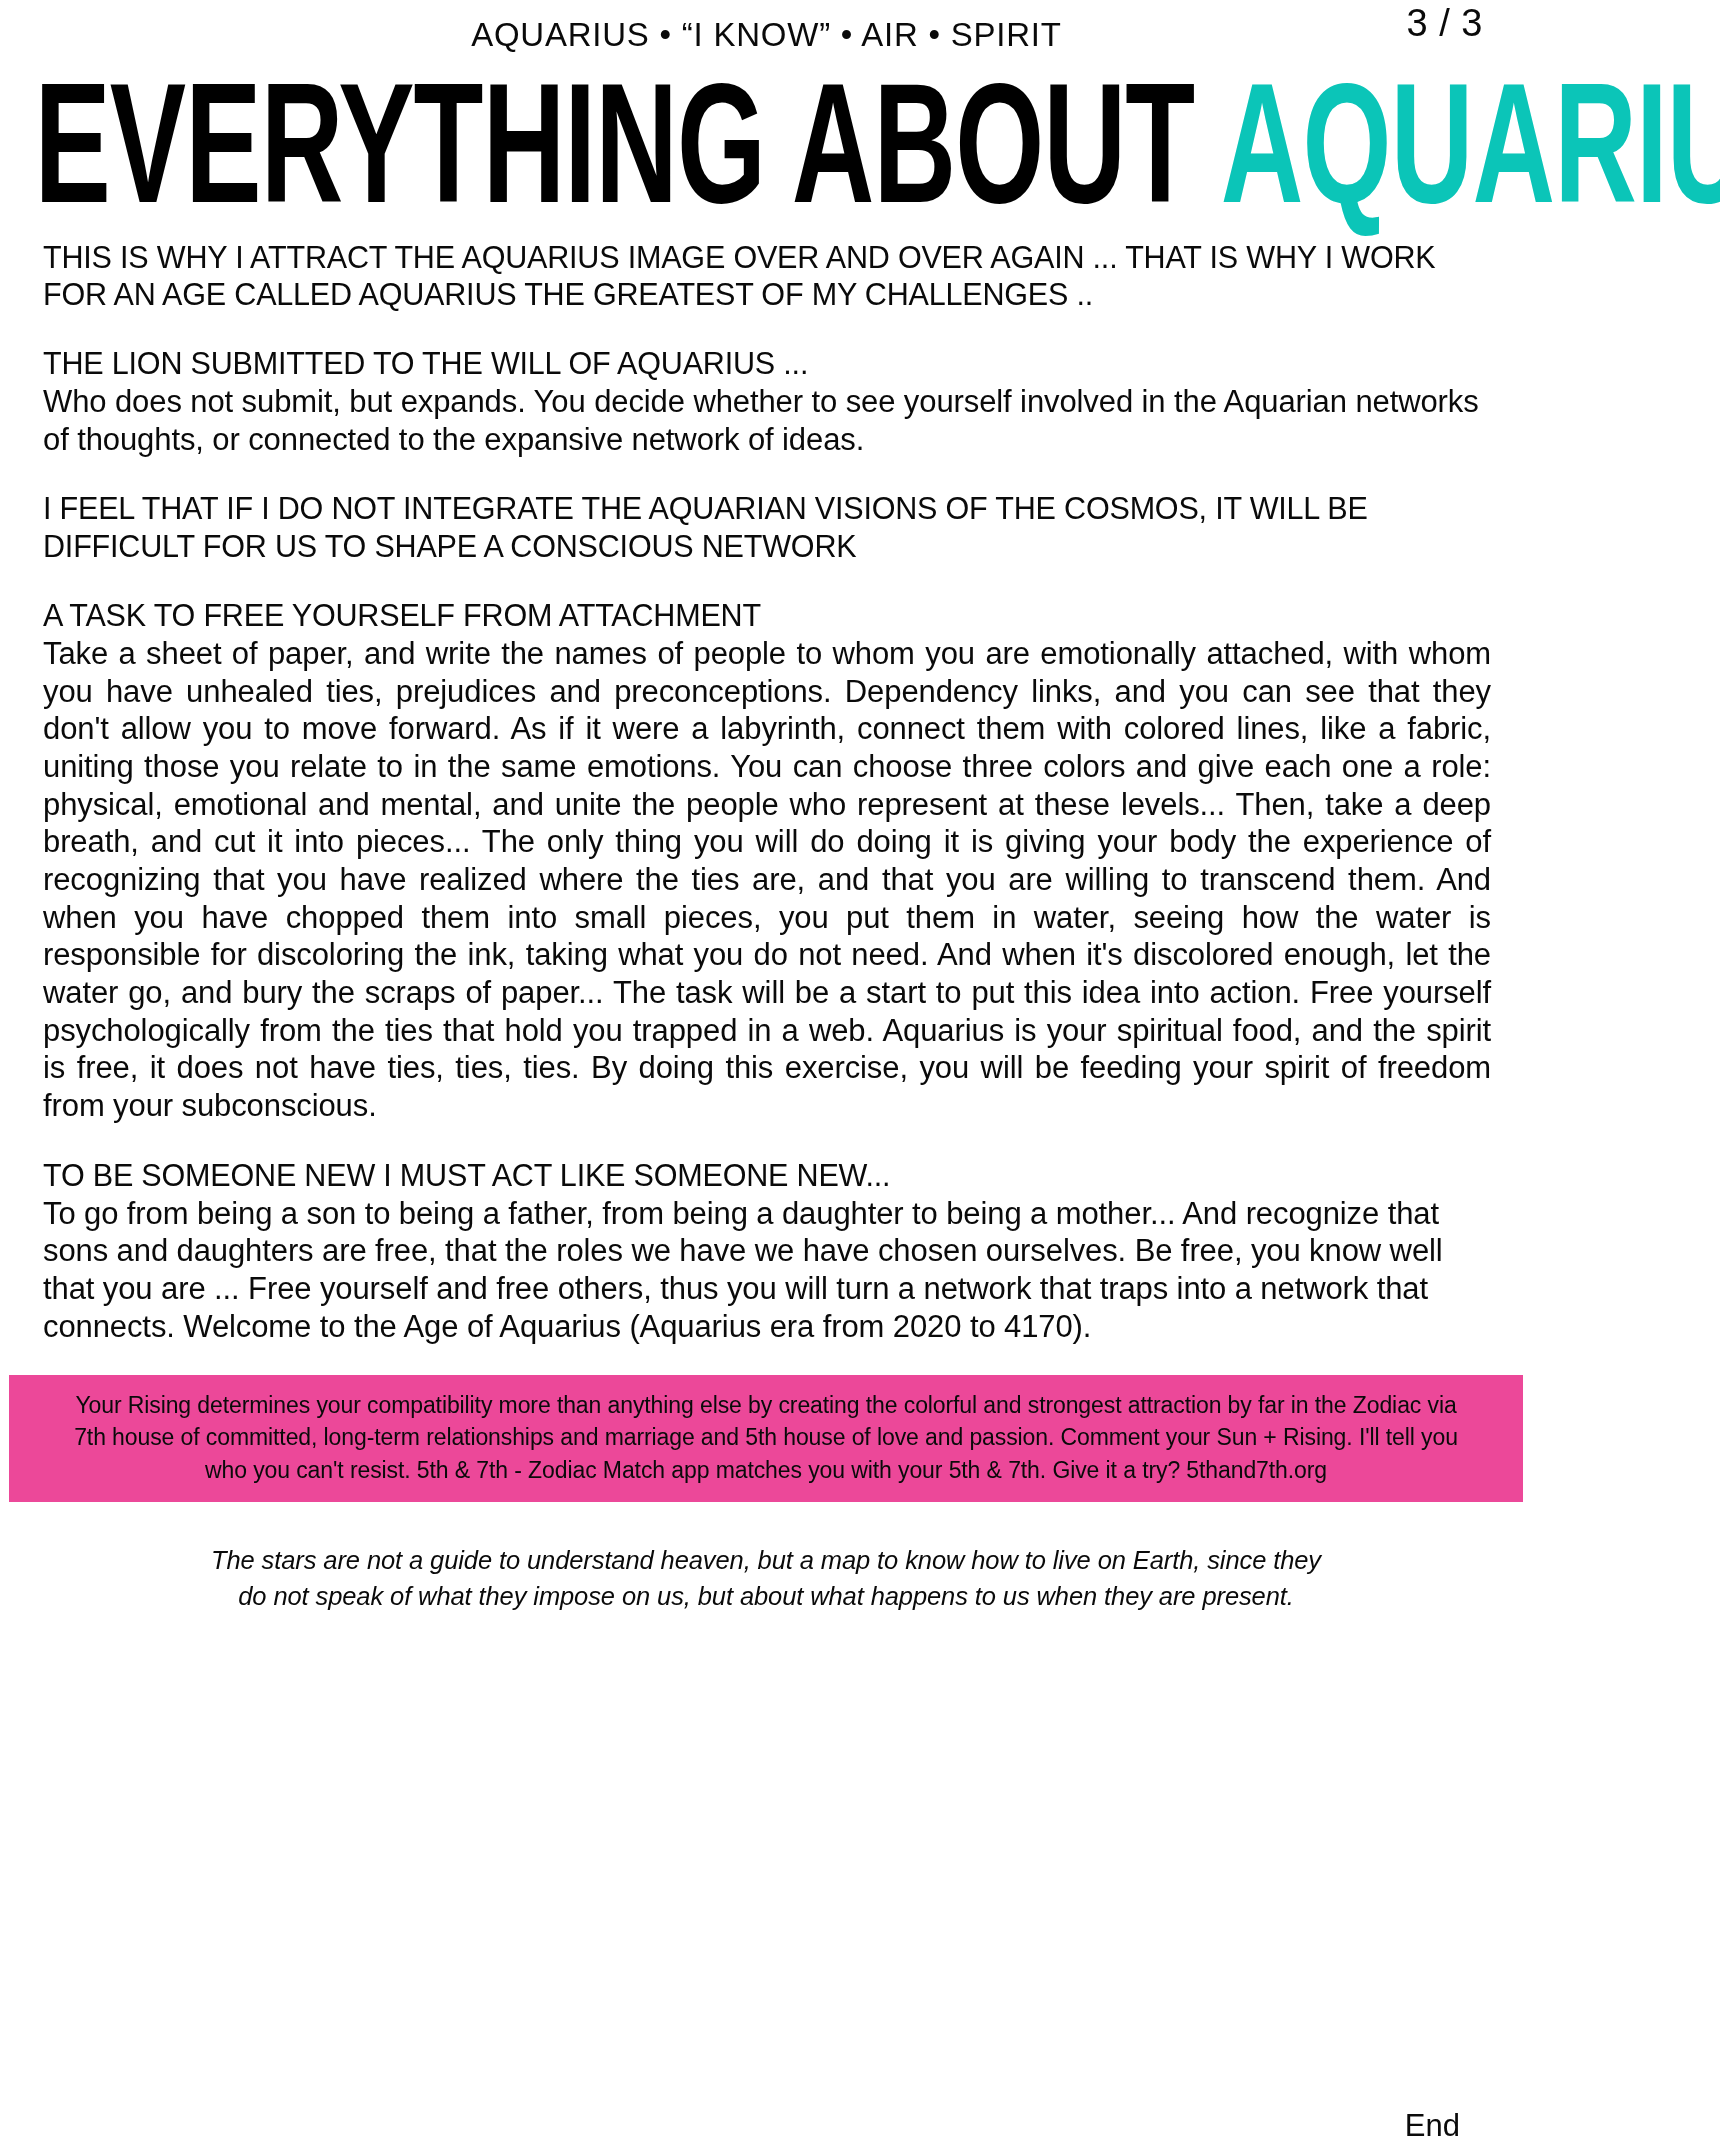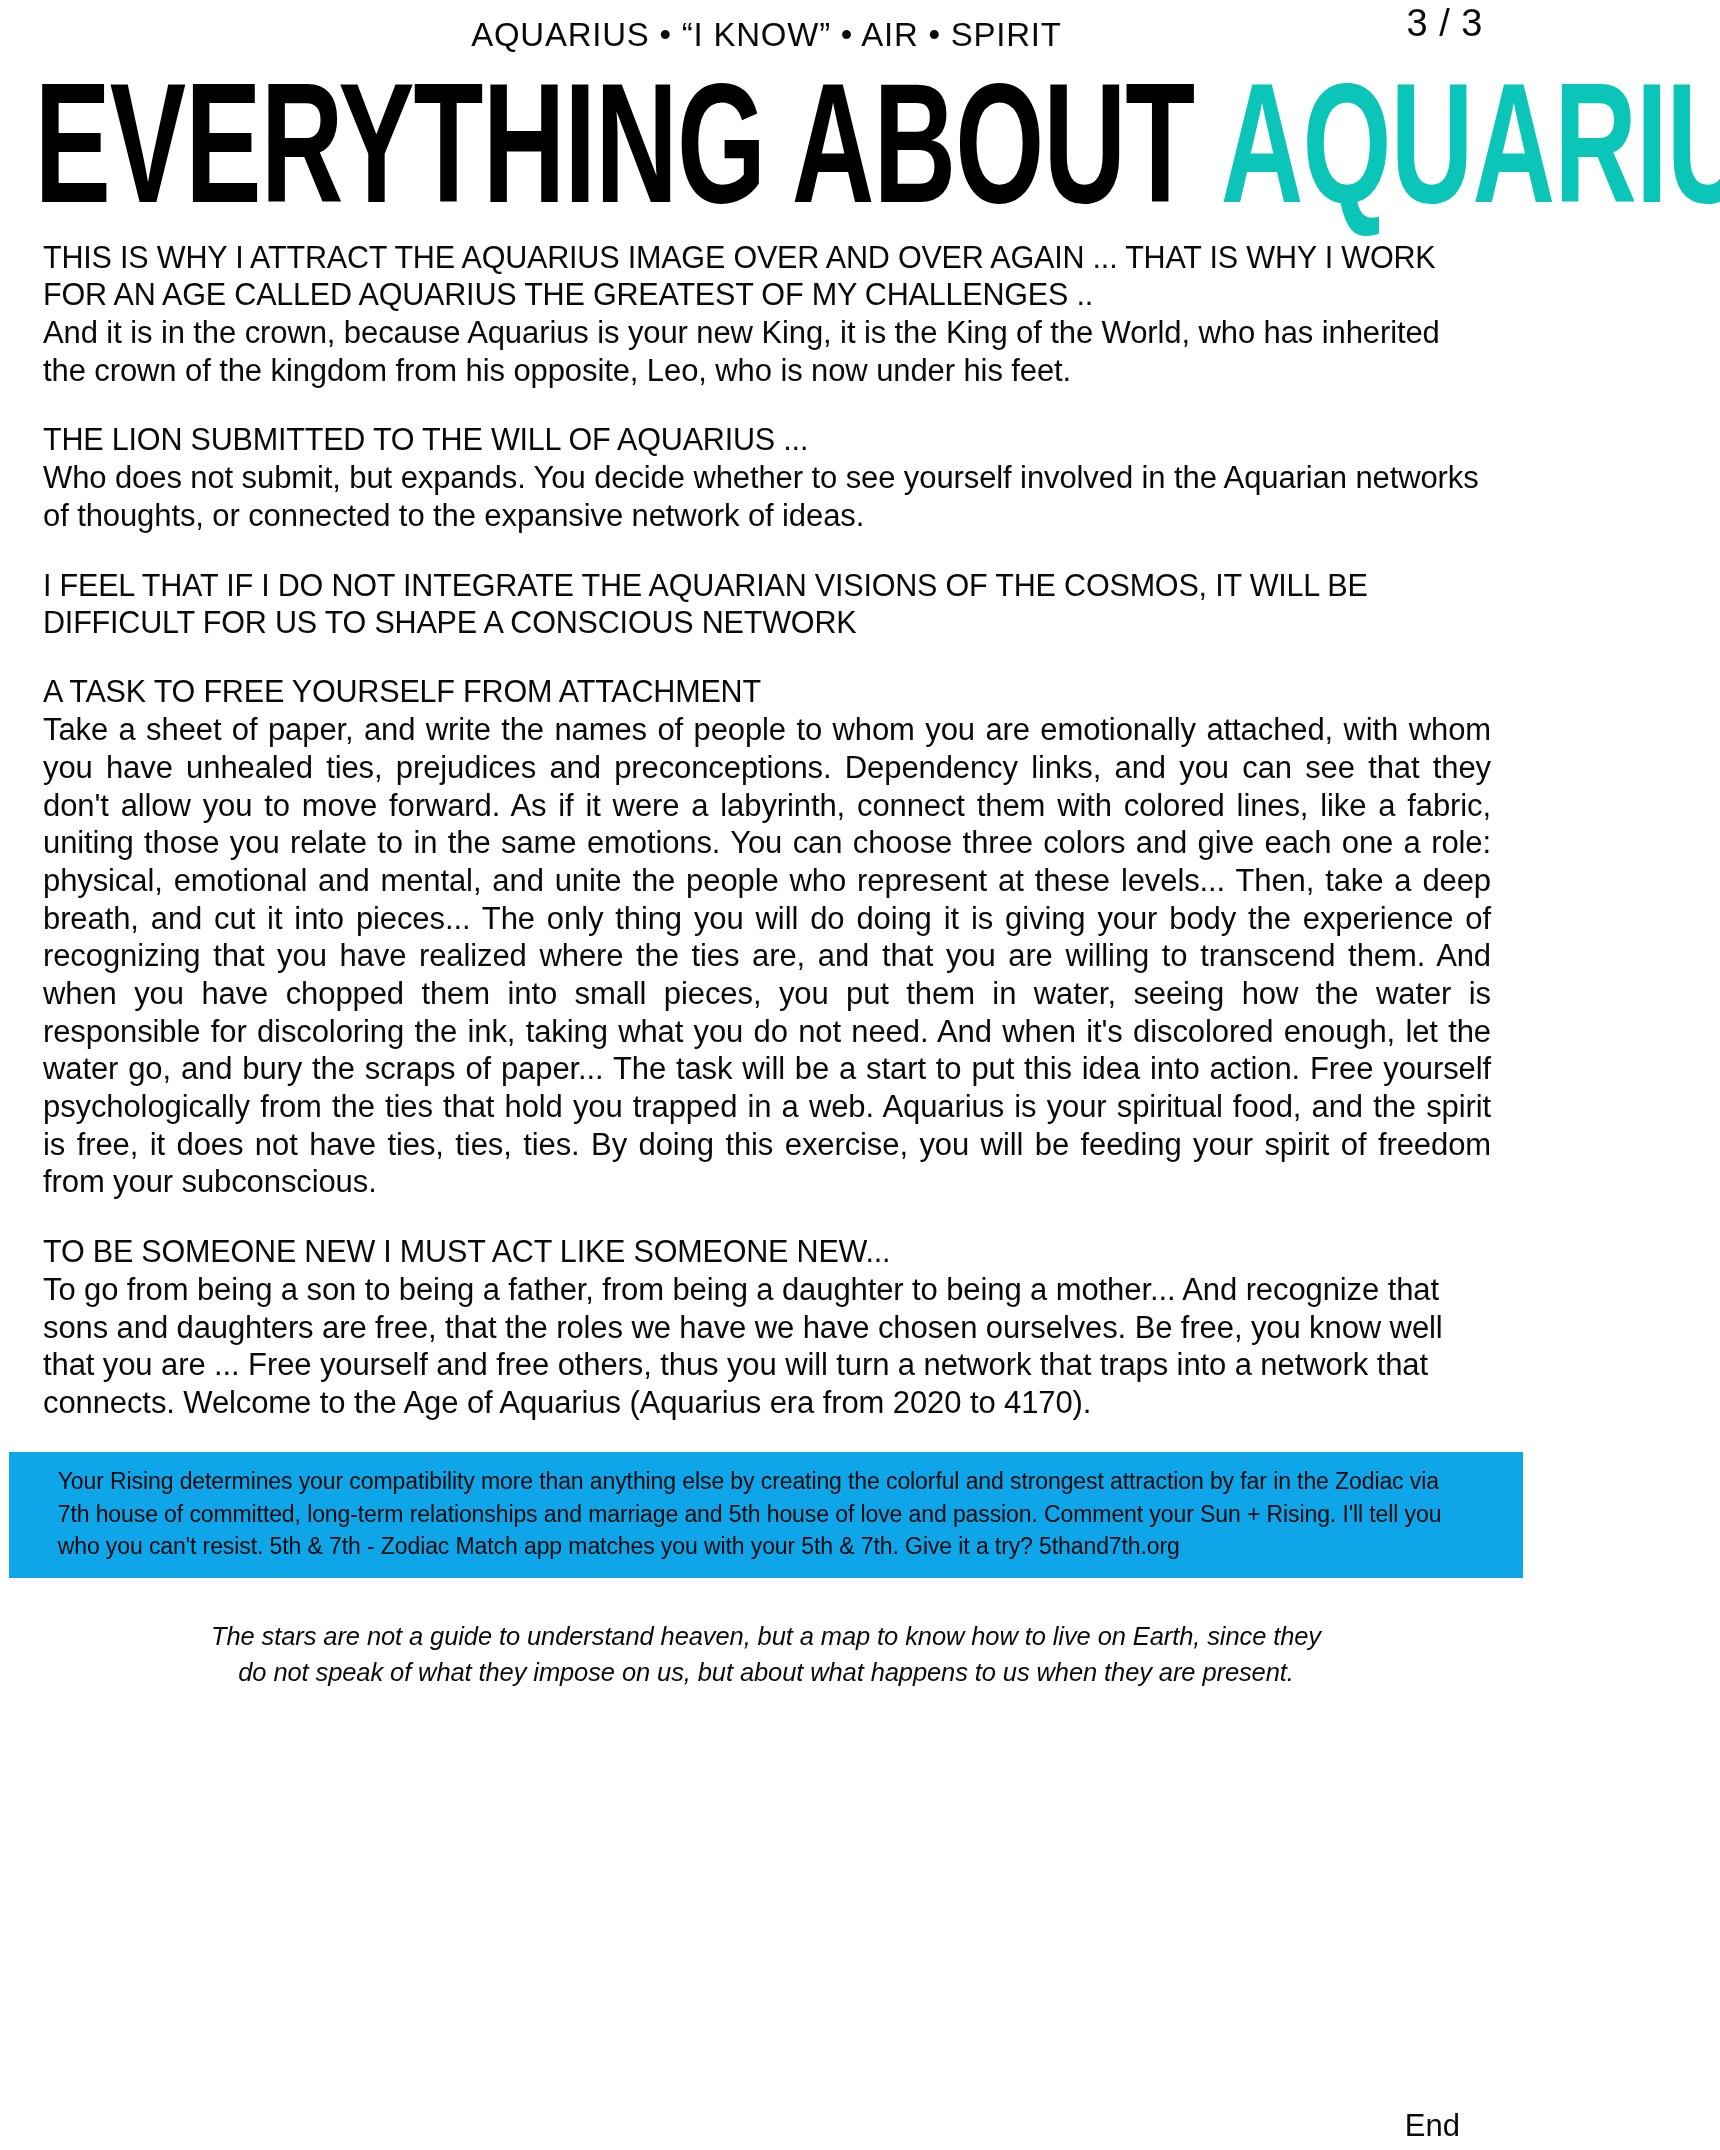--- a/index.html
+++ b/index.html
@@ -96,24 +96,24 @@
     margin: 0;
     text-align: justify;
     text-justify: inter-word;
     hyphens: none;
   }
   .sec-body.no-justify { text-align: left; }
 
   
   .promo {
     margin: 30px 8.7px 0 8.7px;
-    background: #0ea5e9;
+    background: #ec4899;
     padding: 13.3px 49px 15.3px 49px;
     box-sizing: border-box;
-    text-align: left;
+    text-align: center;
   }
   .promo p {
     margin: 0;
     font-size: 23px;
     line-height: 1.42;
     letter-spacing: -0.1px;
     color: #0a0a0a;
   }
 
   
@@ -147,21 +147,20 @@
     <div class="kicker">AQUARIUS  •  “I KNOW” • AIR • SPIRIT</div>
     <div class="page-indicator">3 / 3</div>
   </div>
 
   <h1 class="headline"><span class="hl-dark">EVERYTHING ABOUT </span><span class="hl-accent">AQUARIUS</span></h1>
 
   <div class="body-col">
 
     <div class="section">
       <p class="sec-head">THIS IS WHY I ATTRACT THE AQUARIUS IMAGE OVER AND OVER AGAIN ... THAT IS WHY I WORK FOR AN AGE CALLED AQUARIUS THE GREATEST OF MY CHALLENGES ..</p>
-      <p class="sec-body no-justify">And it is in the crown, because Aquarius is your new King, it is the King of the World, who has inherited the crown of the kingdom from his opposite, Leo, who is now under his feet.</p>
     </div>
 
     <div class="section">
       <p class="sec-head">THE LION SUBMITTED TO THE WILL OF AQUARIUS ...</p>
       <p class="sec-body no-justify">Who does not submit, but expands. You decide whether to see yourself involved in the Aquarian networks of thoughts, or connected to the expansive network of ideas.</p>
     </div>
 
     <div class="section">
       <p class="sec-head">I FEEL THAT IF I DO NOT INTEGRATE THE AQUARIAN VISIONS OF THE COSMOS, IT WILL BE DIFFICULT FOR US TO SHAPE A CONSCIOUS NETWORK</p>
     </div>

